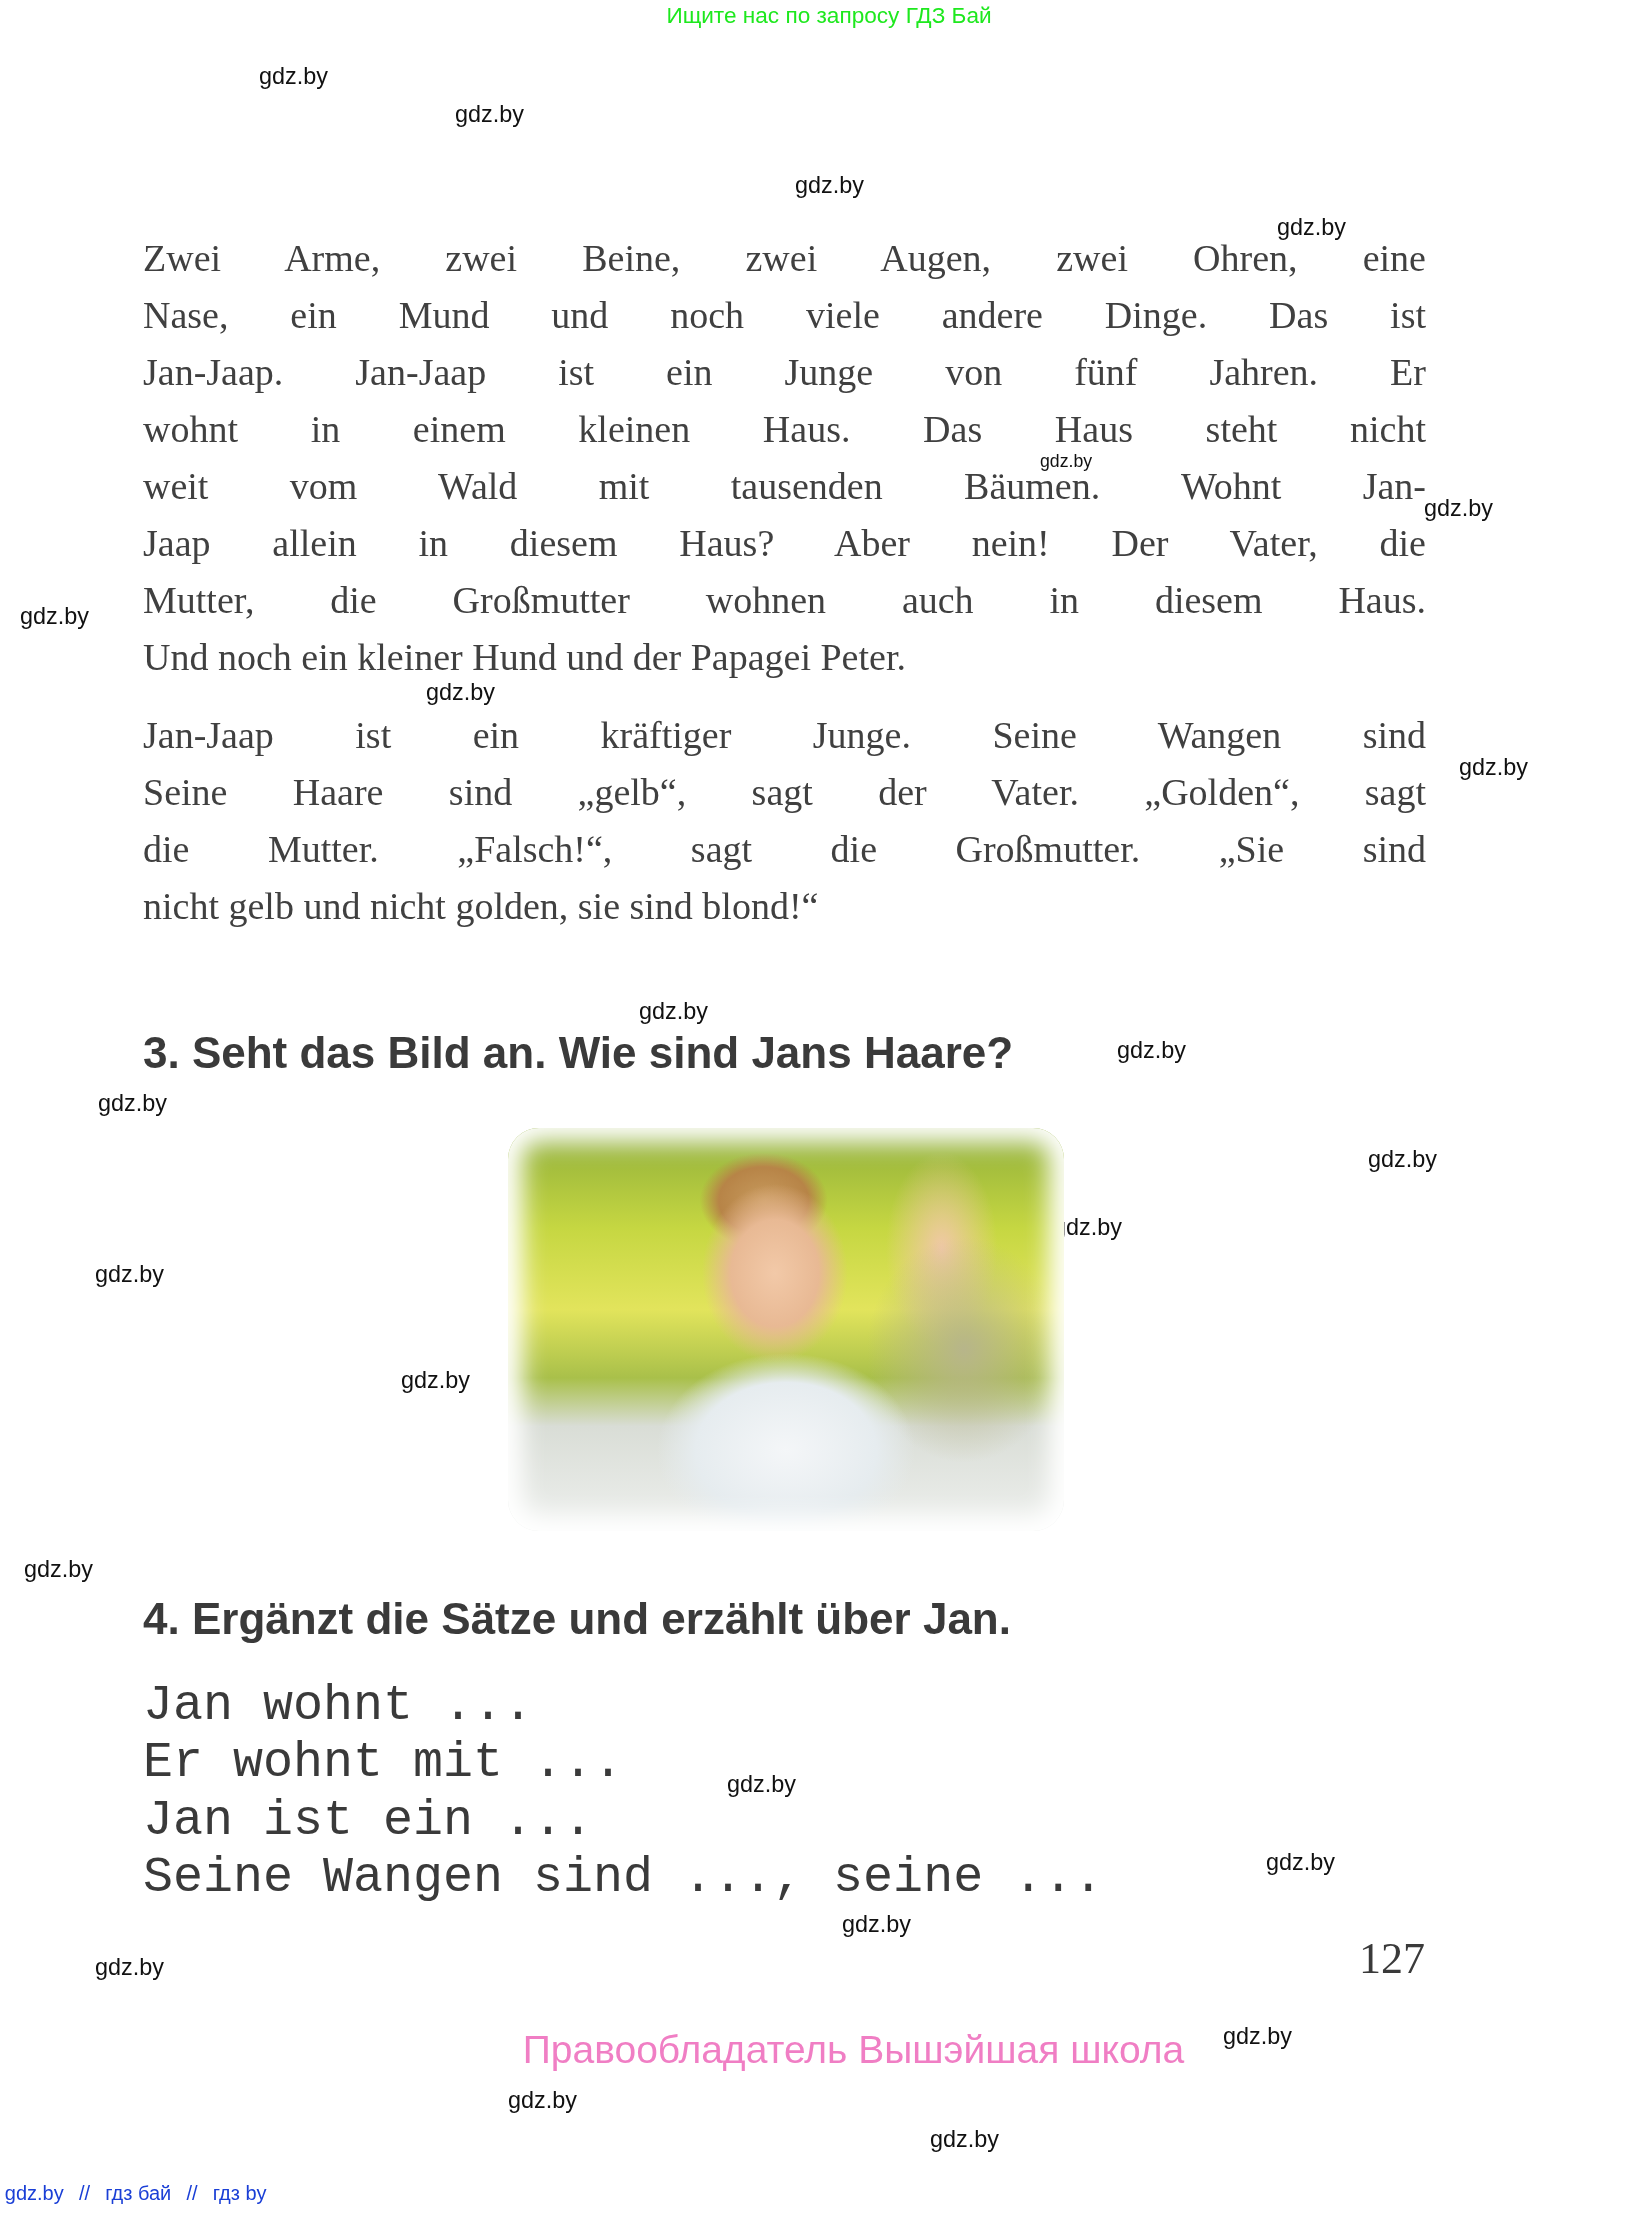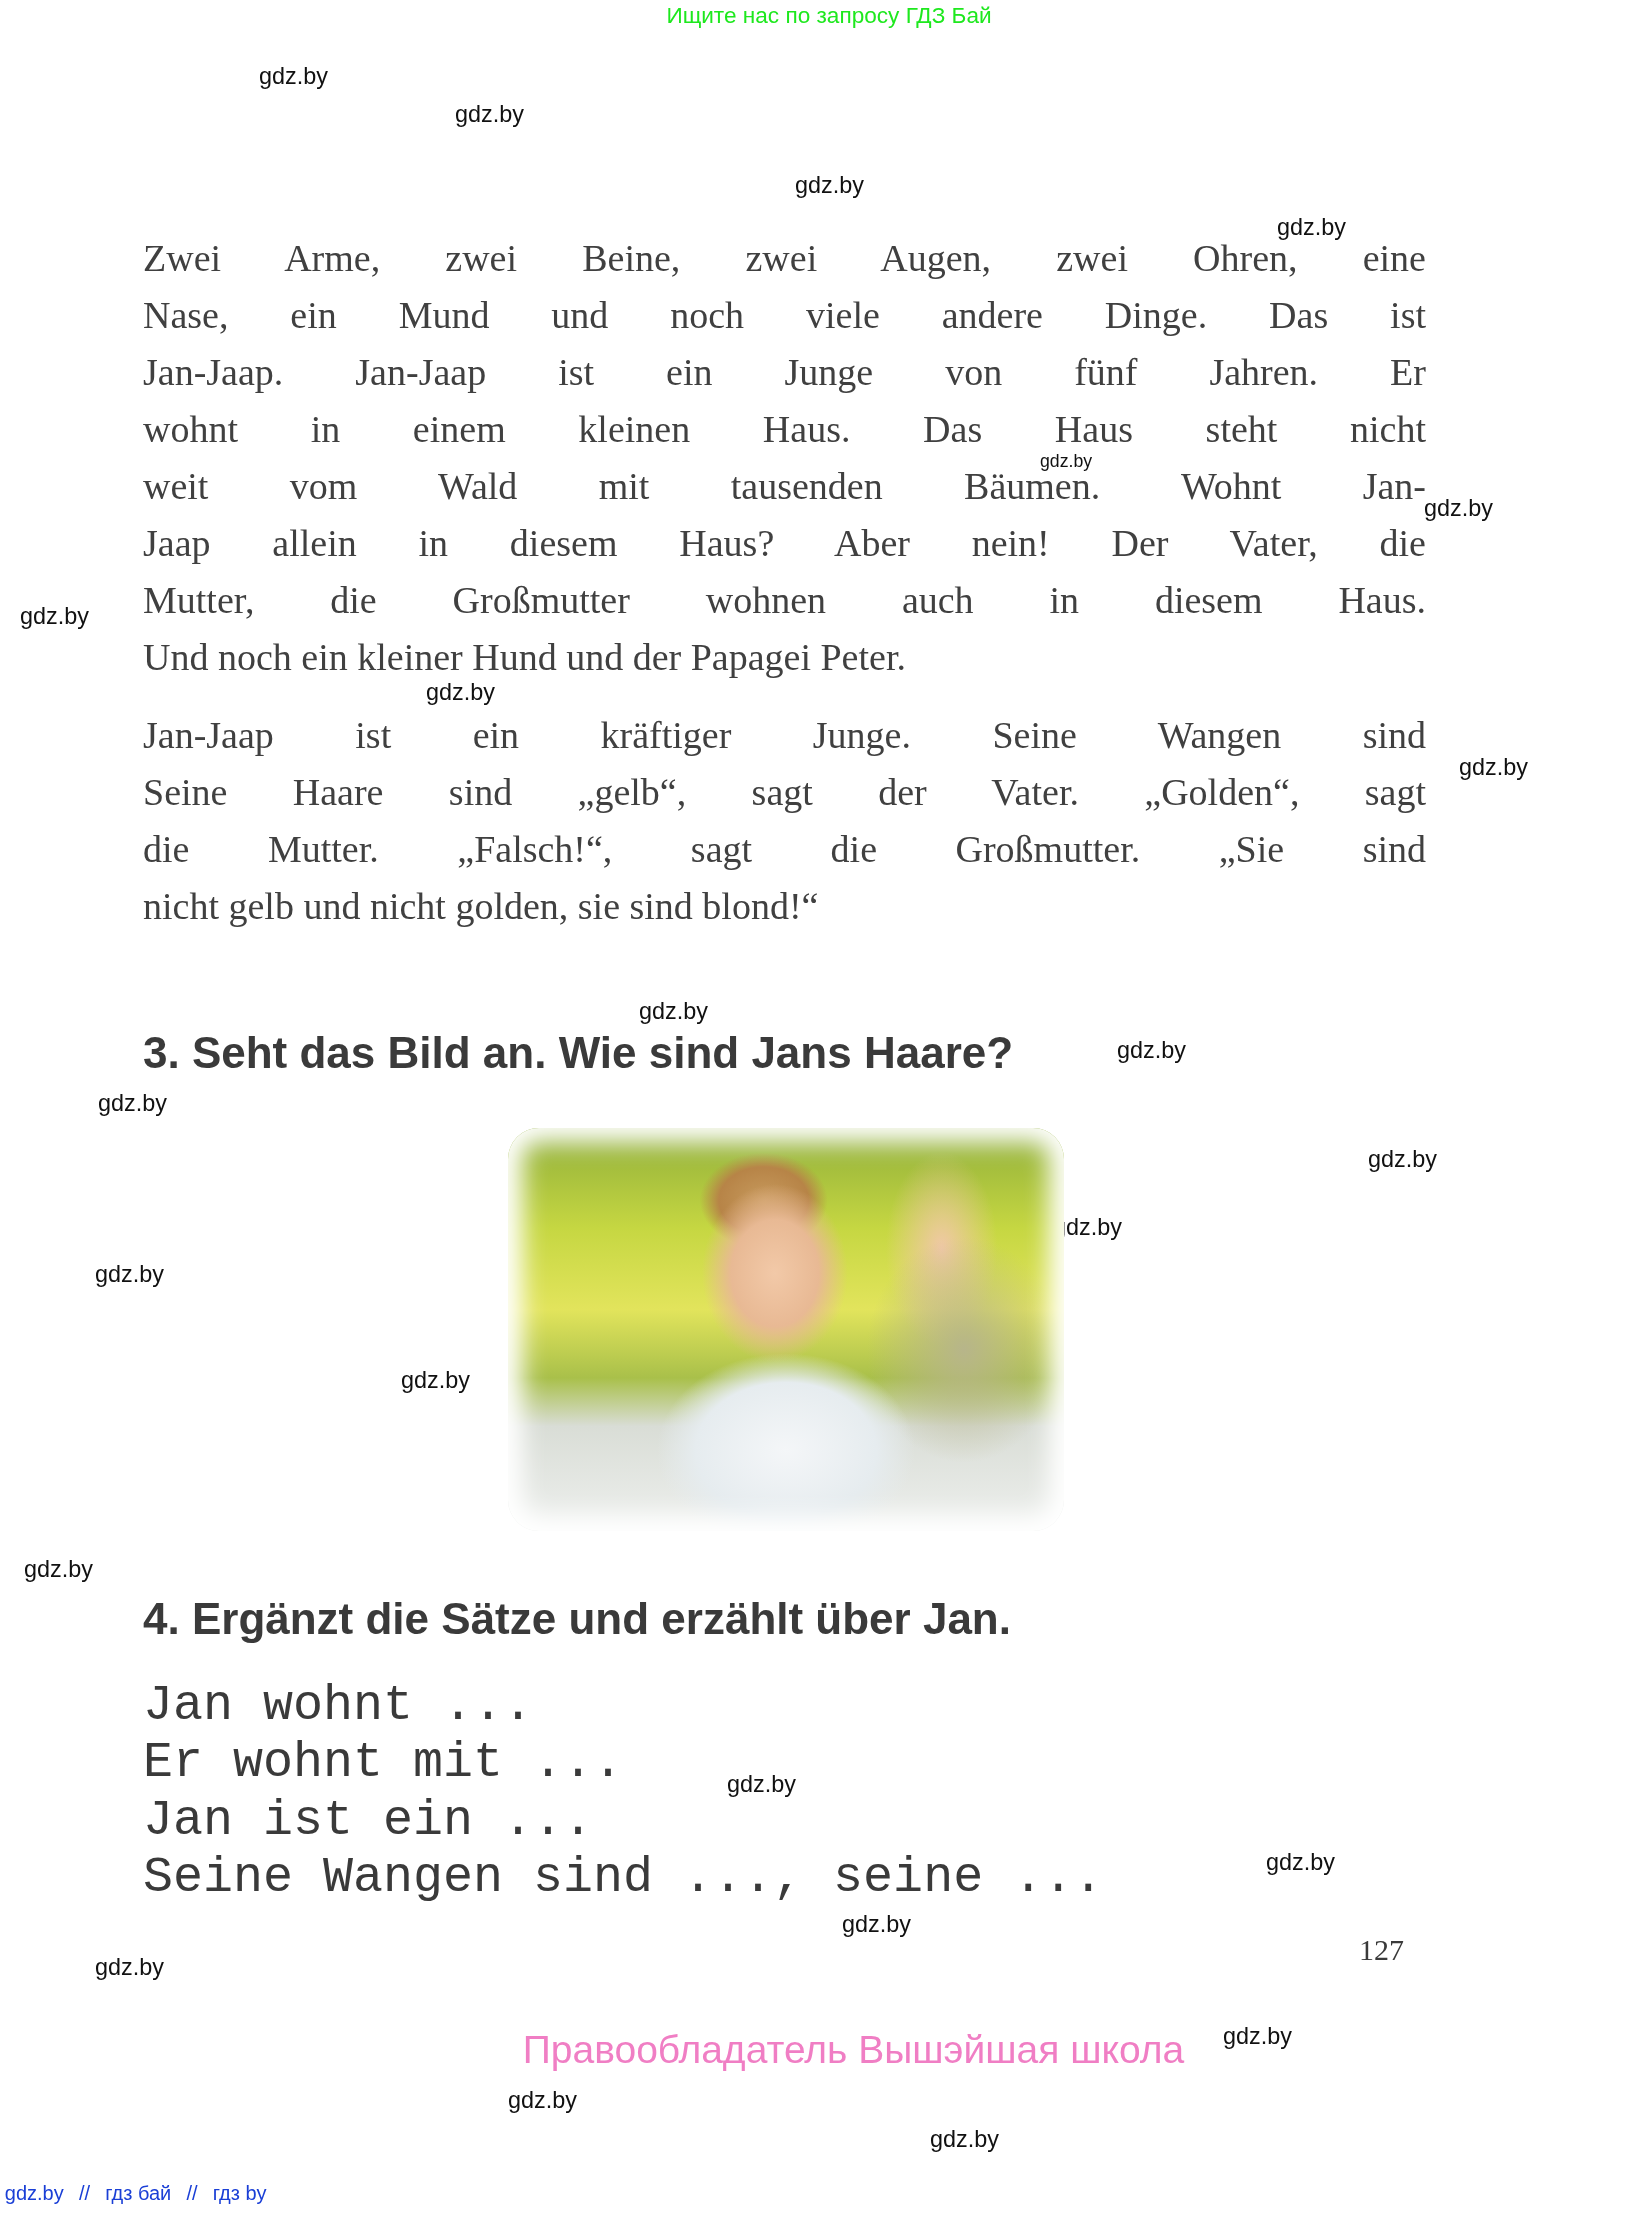--- a/index.html
+++ b/index.html
@@ -47,21 +47,21 @@
       position: absolute; left: 0; right: 0; bottom: 0; height: 0.8px; opacity: 0;
     }
     .list-line {
       position: absolute; left: 143px;
       font-family: Liberation Mono, monospace;
       font-size: 50px; color: #3a3a3a; white-space: nowrap;
     }
     .page-number {
       position: absolute; left: 1359px; top: 1933px;
       font-family: "Liberation Serif", "DejaVu Serif", serif;
-      font-size: 30px; color: #3a3a3a;
+      font-size: 44px; color: #3a3a3a;
     }
     .copyright {
       position: absolute; left: 0; width: 1647px; top: 2028px; text-align: center;
       font-family: "Liberation Sans", sans-serif; font-size: 39px; color: #f07ec4; padding-left: 30px;
     }
     .footer-links {
       position: absolute; left: 0; width: 1647px; top: 2182px; 
       font-family: "Liberation Sans", sans-serif; font-size: 20px; color: #1a3fd6;
     }
     .footer-links span { margin: 0 4.8px; }

